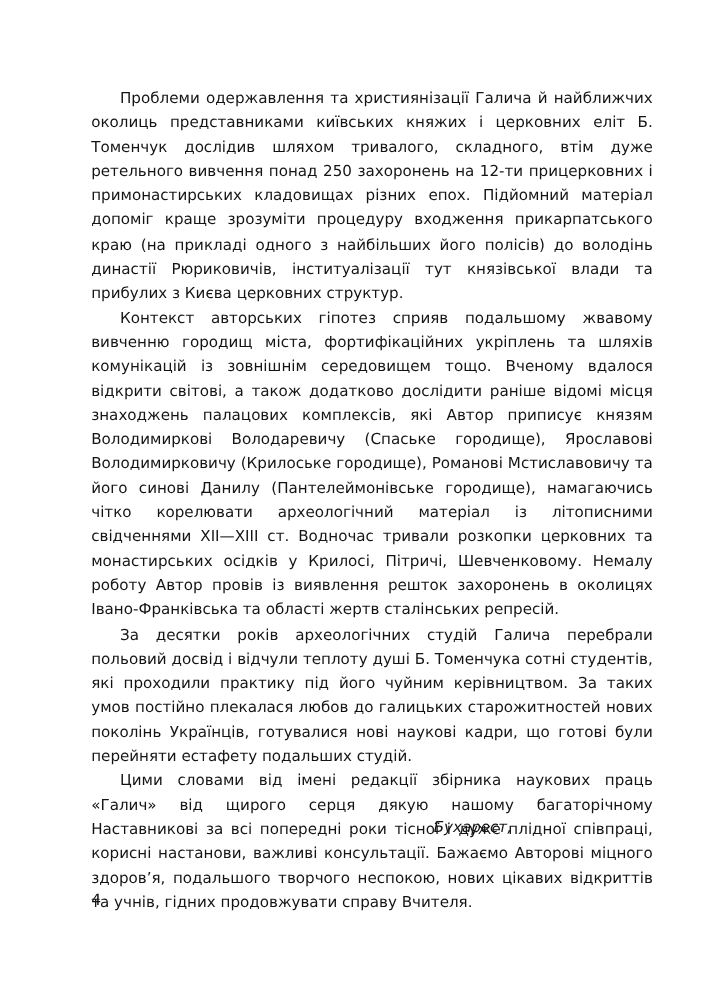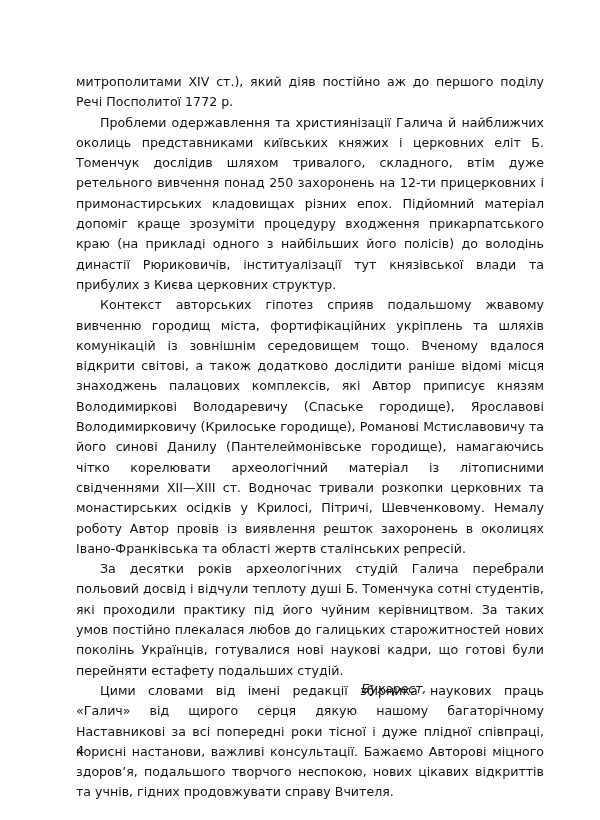--- a/index.html
+++ b/index.html
@@ -26,21 +26,20 @@
     position: absolute; left: 76px; top: 743px;
     font-family: "DejaVu Sans", sans-serif; font-size: 13px; color: #141414;
   }
   .title-em { }
 </style>
 </head>
 <body>
 
 <div class="page">
   <div class="text-block">
-    <p>митрополитами XIV ст.), який діяв постійно аж до першого поділу Речі Посполитої 1772 р.</p>
     <p class="indent">Проблеми одержавлення та християнізації Галича й найближчих околиць представниками київських княжих і церковних еліт Б. Томенчук дослідив шляхом тривалого, складного, втім дуже ретельного вивчення понад 250 захоронень на 12-ти прицерковних і примонастирських кладовищах різних епох. Підйомний матеріал допоміг краще зрозуміти процедуру входження прикарпатського краю (на прикладі одного з найбільших його полісів) до володінь династії Рюриковичів, інституалізації тут князівської влади та прибулих з Києва церковних структур.</p>
     <p class="indent">Контекст авторських гіпотез сприяв подальшому жвавому вивченню городищ міста, фортифікаційних укріплень та шляхів комунікацій із зовнішнім середовищем тощо. Вченому вдалося відкрити світові, а також додатково дослідити раніше відомі місця знаходжень палацових комплексів, які Автор приписує князям Володимиркові Володаревичу (Спаське городище), Ярославові Володимирковичу (Крилоське городище), Романові Мстиславовичу та його синові Данилу (Пантелеймонівське городище), намагаючись чітко корелювати археологічний матеріал із літописними свідченнями XII—XIII ст. Водночас тривали розкопки церковних та монастирських осідків у Крилосі, Пітричі, Шевченковому. Немалу роботу Автор провів із виявлення решток захоронень в околицях Івано-Франківська та області жертв сталінських репресій.</p>
     <p class="indent">За десятки років археологічних студій Галича перебрали польовий досвід і відчули теплоту душі Б. Томенчука сотні студентів, які проходили практику під його чуйним керівництвом. За таких умов постійно плекалася любов до галицьких старожитностей нових поколінь Українців, готувалися нові наукові кадри, що готові були перейняти естафету подальших студій.</p>
     <p class="indent"><span>Цими словами від імені редакції збірника наукових праць «</span><span class="title-em">Галич</span><span>» від щирого серця дякую нашому багаторічному Наставникові за всі попередні роки тісної і дуже плідної співпраці, корисні настанови, важливі консультації. Бажаємо Авторові міцного здоров’я, подальшого творчого неспокою, нових цікавих відкриттів та учнів, гідних продовжувати справу Вчителя.</span></p>
   </div>
 
   <div class="signature">
     <div>Бухарест,</div>
   </div>
 

